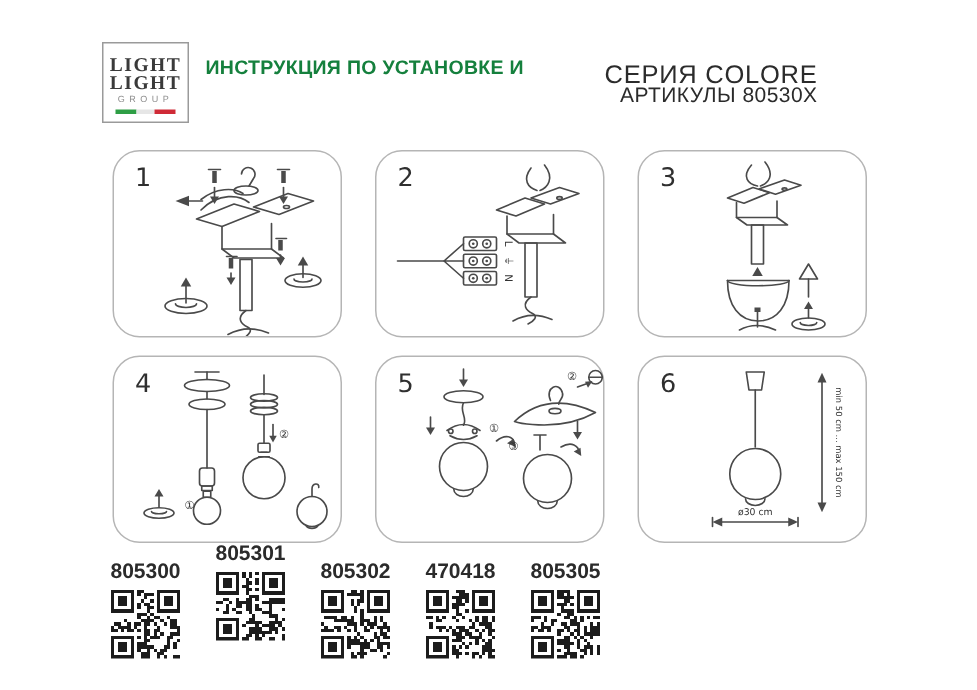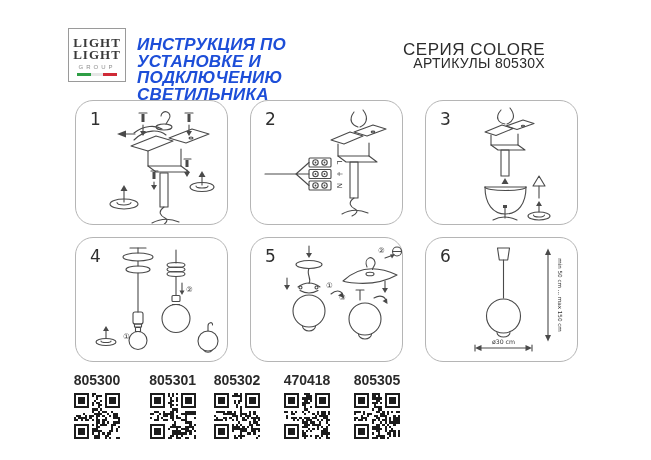--- a/index.html
+++ b/index.html
@@ -11,22 +11,22 @@
         background:#fff;box-sizing:border-box;display:flex;flex-direction:column;align-items:center;
         justify-content:center;padding-top:2px;}
   .logo .word{font-family:"Liberation Serif",serif;font-weight:700;font-size:13px;line-height:12px;
         letter-spacing:1px;color:#3a3a3a;}
   .logo .group{font-size:6px;letter-spacing:3px;color:#8e8e8e;margin-top:3px;}
   .flag{display:flex;width:40px;height:3px;margin-top:3px;}
   .flag .g{flex:1.1;background:#2e9e45;}
   .flag .m{flex:1;background:#e6e6e6;}
   .flag .r{flex:1.1;background:#cf2a36;}
 
-  .title{position:absolute;left:137px;top:37px;width:260px;font-size:17px;font-weight:700;
-         line-height:16.5px;letter-spacing:.2px;color:#1d4ed8;font-style:italic;}
+  .title{position:absolute;left:137px;top:37px;width:260px;font-size:13px;font-weight:700;
+         line-height:16.5px;letter-spacing:.2px;color:#15803d;}
   .series{position:absolute;right:106px;top:40px;font-size:17px;font-weight:400;letter-spacing:.5px;
           color:#2b2b2b;text-align:right;}
   .articles{position:absolute;right:106px;top:55px;font-size:14px;font-weight:400;letter-spacing:.3px;
           color:#2b2b2b;text-align:right;}
 
   
   .panel{position:absolute;width:153px;height:125px;border:1px solid #b5b5b5;border-radius:18px;
          box-sizing:border-box;background:#fff;}
   .panel .num{position:absolute;left:14px;top:8px;font-size:17px;color:#2f2f2f;
               font-family:"DejaVu Sans",sans-serif;}
@@ -35,21 +35,21 @@
   #p4{left:75px;top:237px;} #p5{left:250px;top:237px;} #p6{left:425px;top:237px;}
 
   .draw *{stroke:#4a4a4a;stroke-width:1.1;fill:none;stroke-linecap:round;stroke-linejoin:round;}
   .draw .f{fill:#4a4a4a;stroke:none;}
   .draw text{fill:#333;stroke:none;font-family:"DejaVu Sans",sans-serif;}
 
   
   .product{position:absolute;width:58px;text-align:center;}
   .product .art{font-size:14px;font-weight:700;color:#2b2b2b;}
   .product svg{width:46px;height:46px;margin-top:5px;fill:#1c1c1c;shape-rendering:crispEdges;}
-  #pr0{left:68px;top:372px;} #pr1{left:138px;top:372px;text-align:right;} #pr2{left:208px;top:372px;}
+  #pr0{left:68px;top:372px;} #pr1{left:138px;top:360px;} #pr2{left:208px;top:372px;}
   #pr3{left:278px;top:372px;} #pr4{left:348px;top:372px;}
   .site{position:absolute;left:455px;top:373px;font-size:14.5px;font-weight:700;color:#2b2b2b;}
 </style>
 </head>
 <body>
 
 <div class="page">
 
   <div class="logo">
     <div class="word">LIGHT</div>
@@ -57,21 +57,20 @@
     <div class="group">GROUP</div>
     <div class="flag">
       <span class="g"></span>
         <span class="m"></span>
         <span class="r"></span>
     </div>
   </div>
 
   <div class="title">
     <div>ИНСТРУКЦИЯ ПО УСТАНОВКЕ И</div>
-    <div>ПОДКЛЮЧЕНИЮ СВЕТИЛЬНИКА</div>
   </div>
 
   <div class="series">СЕРИЯ COLORE</div>
   <div class="articles">АРТИКУЛЫ 80530X</div>
 
   <div class="panel" id="p1">
     <span class="num">1</span>
     <svg class="draw" viewBox="0 0 151 123">
       <path class="f" d="M41 33 l9 -3.5 v7 z"></path>
         <path d="M49 33 h10"></path>

